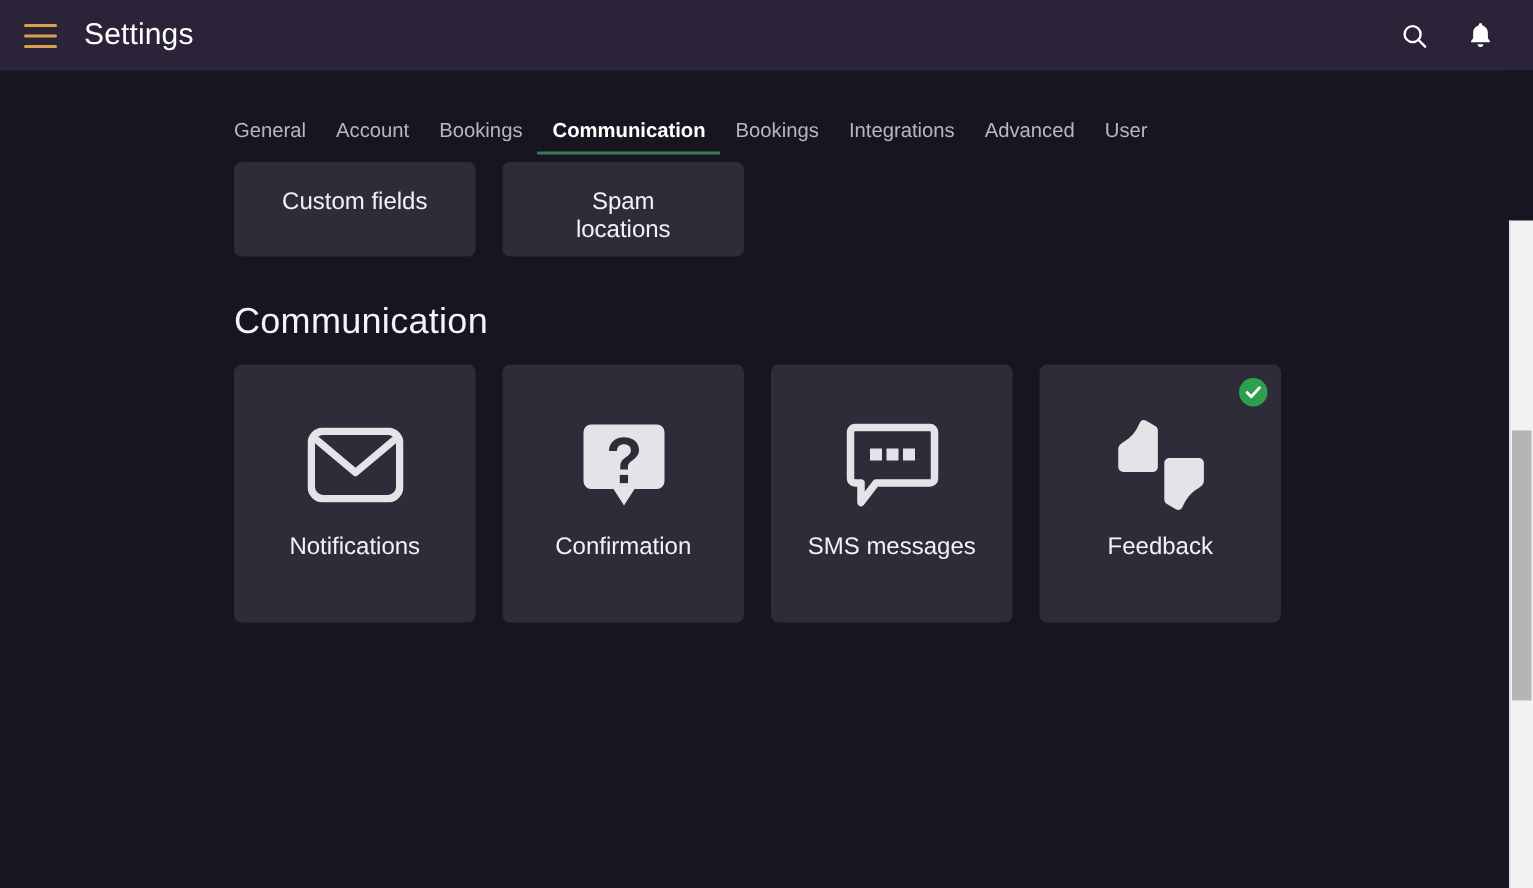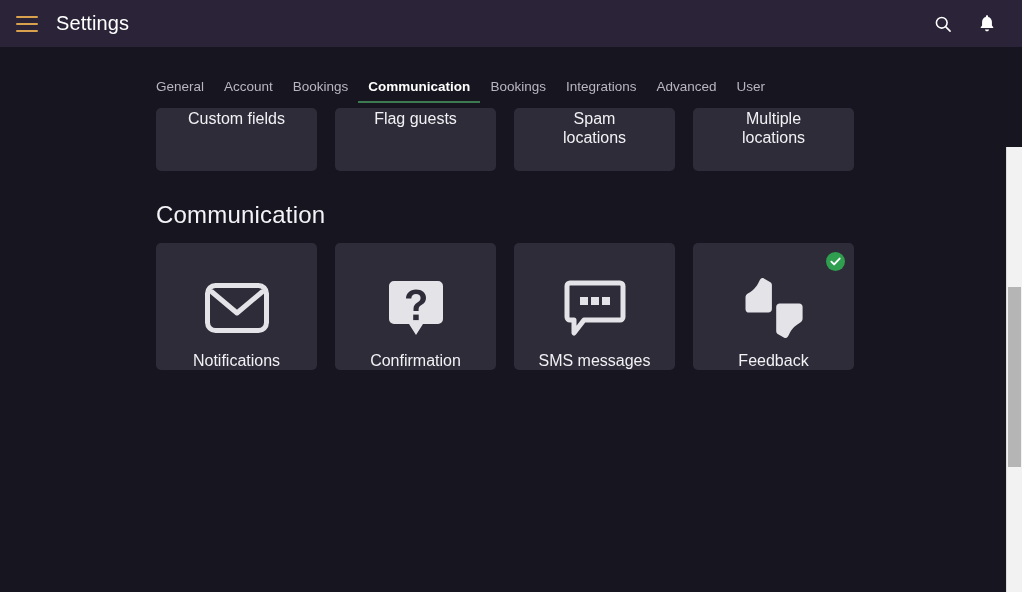--- a/index.html
+++ b/index.html
@@ -120,31 +120,31 @@
     background: #2e2c38;
     border-radius: 5px;
     position: relative;
     cursor: pointer;
     display: flex;
     flex-direction: column;
     align-items: center;
     justify-content: flex-start;
   }
   .card.tall {
-    height: 127px;
+    height: 172px;
     padding-top: 32px;
   }
   .card.clipped {
     height: 63px;
     overflow: hidden;
     padding-top: 0;
     justify-content: flex-start;
   }
   .card.clipped .card-label {
-    margin-top: 0;
+    margin-top: 16px;
     padding-top: 1px;
   }
   .card-icon {
     height: 70px;
     display: flex;
     align-items: center;
     justify-content: center;
   }
   .card-label {
     font-size: 16px;
@@ -246,28 +246,21 @@
       <div class="tab">Integrations</div>
       <div class="tab">Advanced</div>
       <div class="tab">User</div>
     </div>
 
     <div class="grid">
       <div class="card clipped">
         <div class="card-label">Custom fields</div>
       </div>
       <div class="card clipped">
-        <div class="card-label">Flag guests</div>
-      </div>
-      <div class="card clipped">
         <div class="card-label" style="white-space:pre-line">Spam
-locations</div>
-      </div>
-      <div class="card clipped">
-        <div class="card-label" style="white-space:pre-line">Multiple
 locations</div>
       </div>
     </div>
 
     <div class="section-title">Communication</div>
 
     <div class="grid">
 
       <div class="card tall">
         <div class="card-icon">

